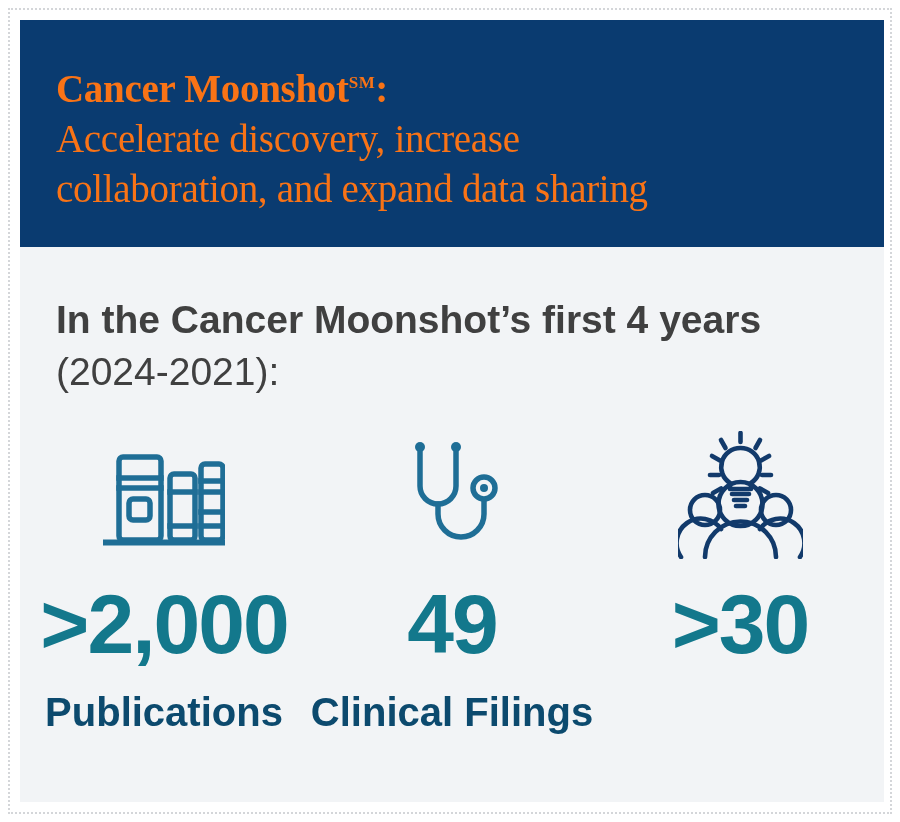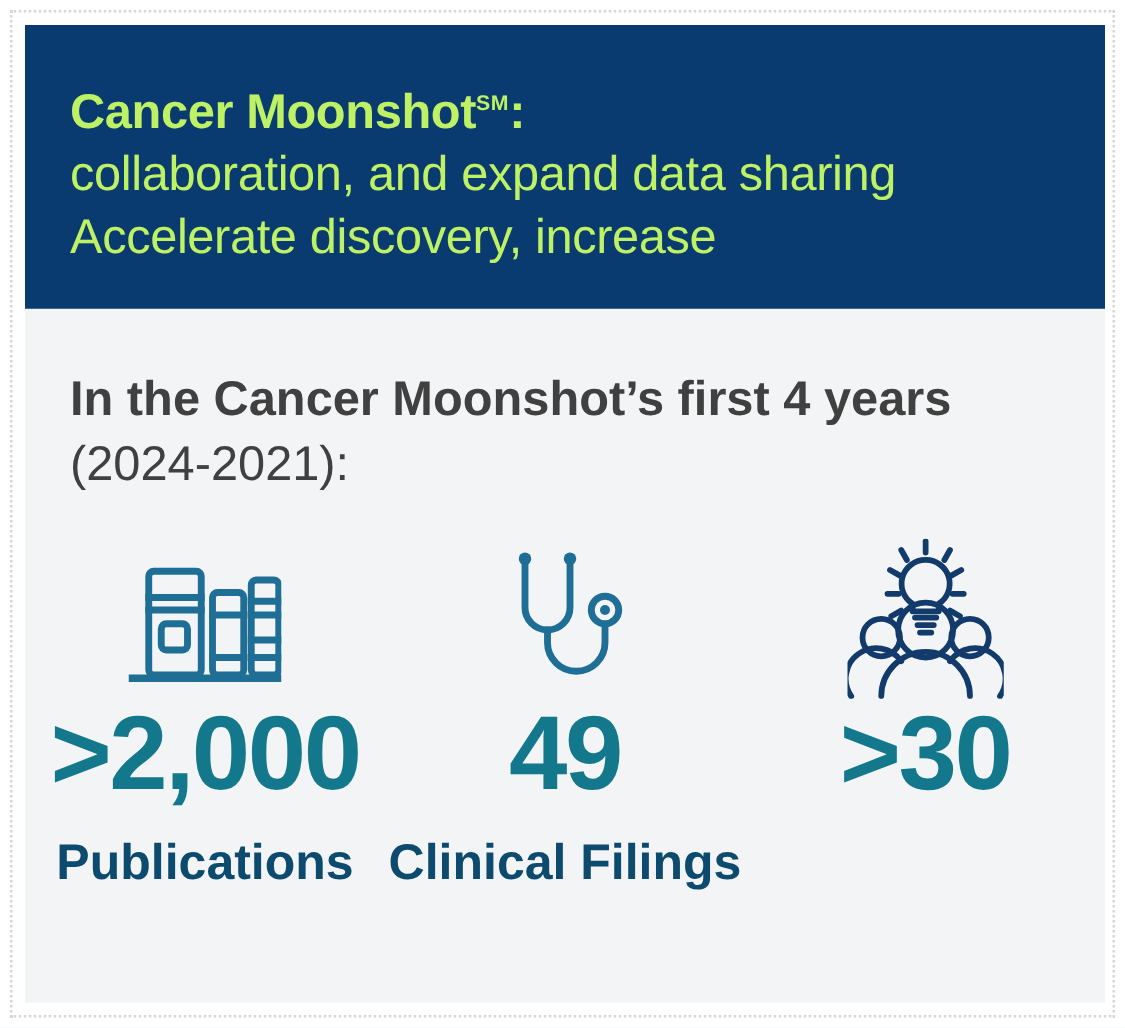--- a/index.html
+++ b/index.html
@@ -42,25 +42,26 @@
     left: 10px;
     top: 10px;
     width: 864px;
     height: 227px;
     background: #0a3b70;
     box-sizing: border-box;
     padding: 38px 32px 0 36px;
   }
 
   .header-line {
-    color: #bef264;
+    color: #f97316;
     font-size: 39px;
     line-height: 50px;
     letter-spacing: -0.3px;
     white-space: nowrap;
+    font-family: Liberation Serif, serif;
   }
   .header-line.bold {
     font-weight: bold;
   }
   .sm-mark {
     font-size: 17px;
     font-weight: bold;
     vertical-align: super;
     letter-spacing: 0.5px;
   }
@@ -104,20 +105,21 @@
     display: flex;
     align-items: center;
     justify-content: center;
   }
   .stat-value {
     font-size: 84px;
     font-weight: bold;
     color: #13788c;
     line-height: 1;
     letter-spacing: -2px;
+    margin-top: 22px;
     white-space: nowrap;
   }
   .stat-label {
     font-size: 40px;
     font-weight: bold;
     color: #0c4a6e;
     font-stretch: condensed;
     line-height: 1;
     margin-top: 26px;
     white-space: nowrap;
@@ -125,22 +127,22 @@
 </style>
 </head>
 <body>
 
 <div class="page">
 
   <div class="panel"></div>
 
   <div class="header-band">
     <div class="header-line bold"><span>Cancer Moonshot</span><span class="sm-mark">SM</span><span>:</span></div>
+    <div class="header-line">Accelerate discovery, increase</div>
     <div class="header-line">collaboration, and expand data sharing</div>
-    <div class="header-line">Accelerate discovery, increase</div>
   </div>
 
   <div class="subhead">
     <div class="subhead-line">In the Cancer Moonshot’s first 4 years</div>
     <div class="subhead-line regular">(2024-2021):</div>
   </div>
 
   <div class="stats">
 
     <div class="stat">

